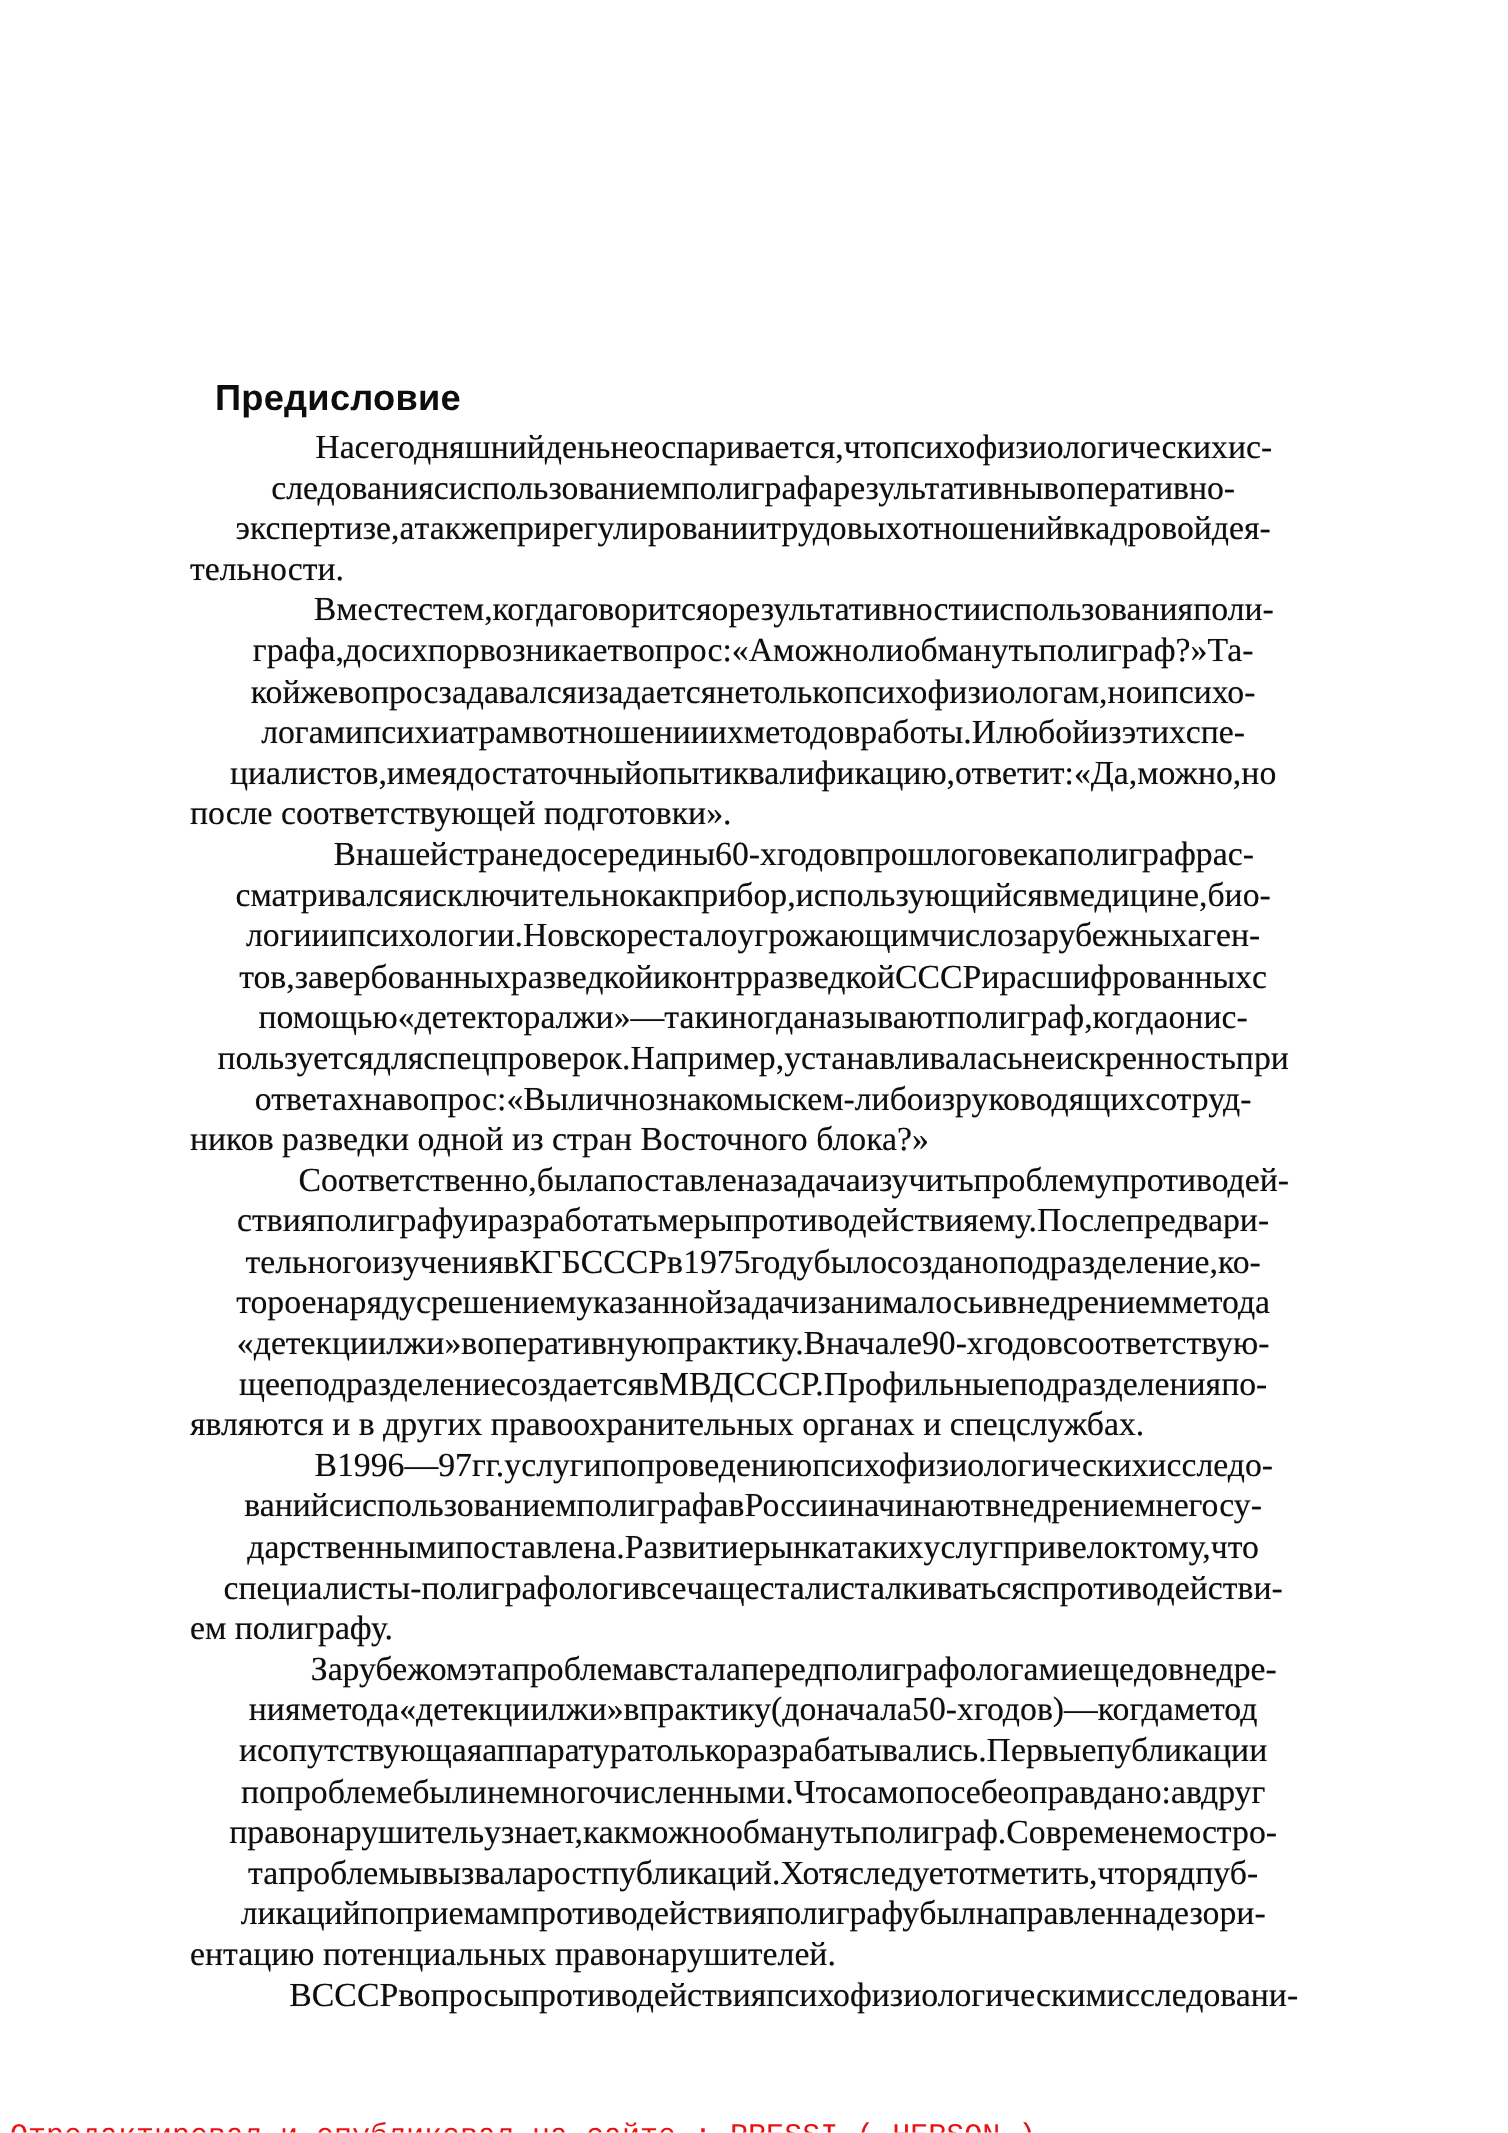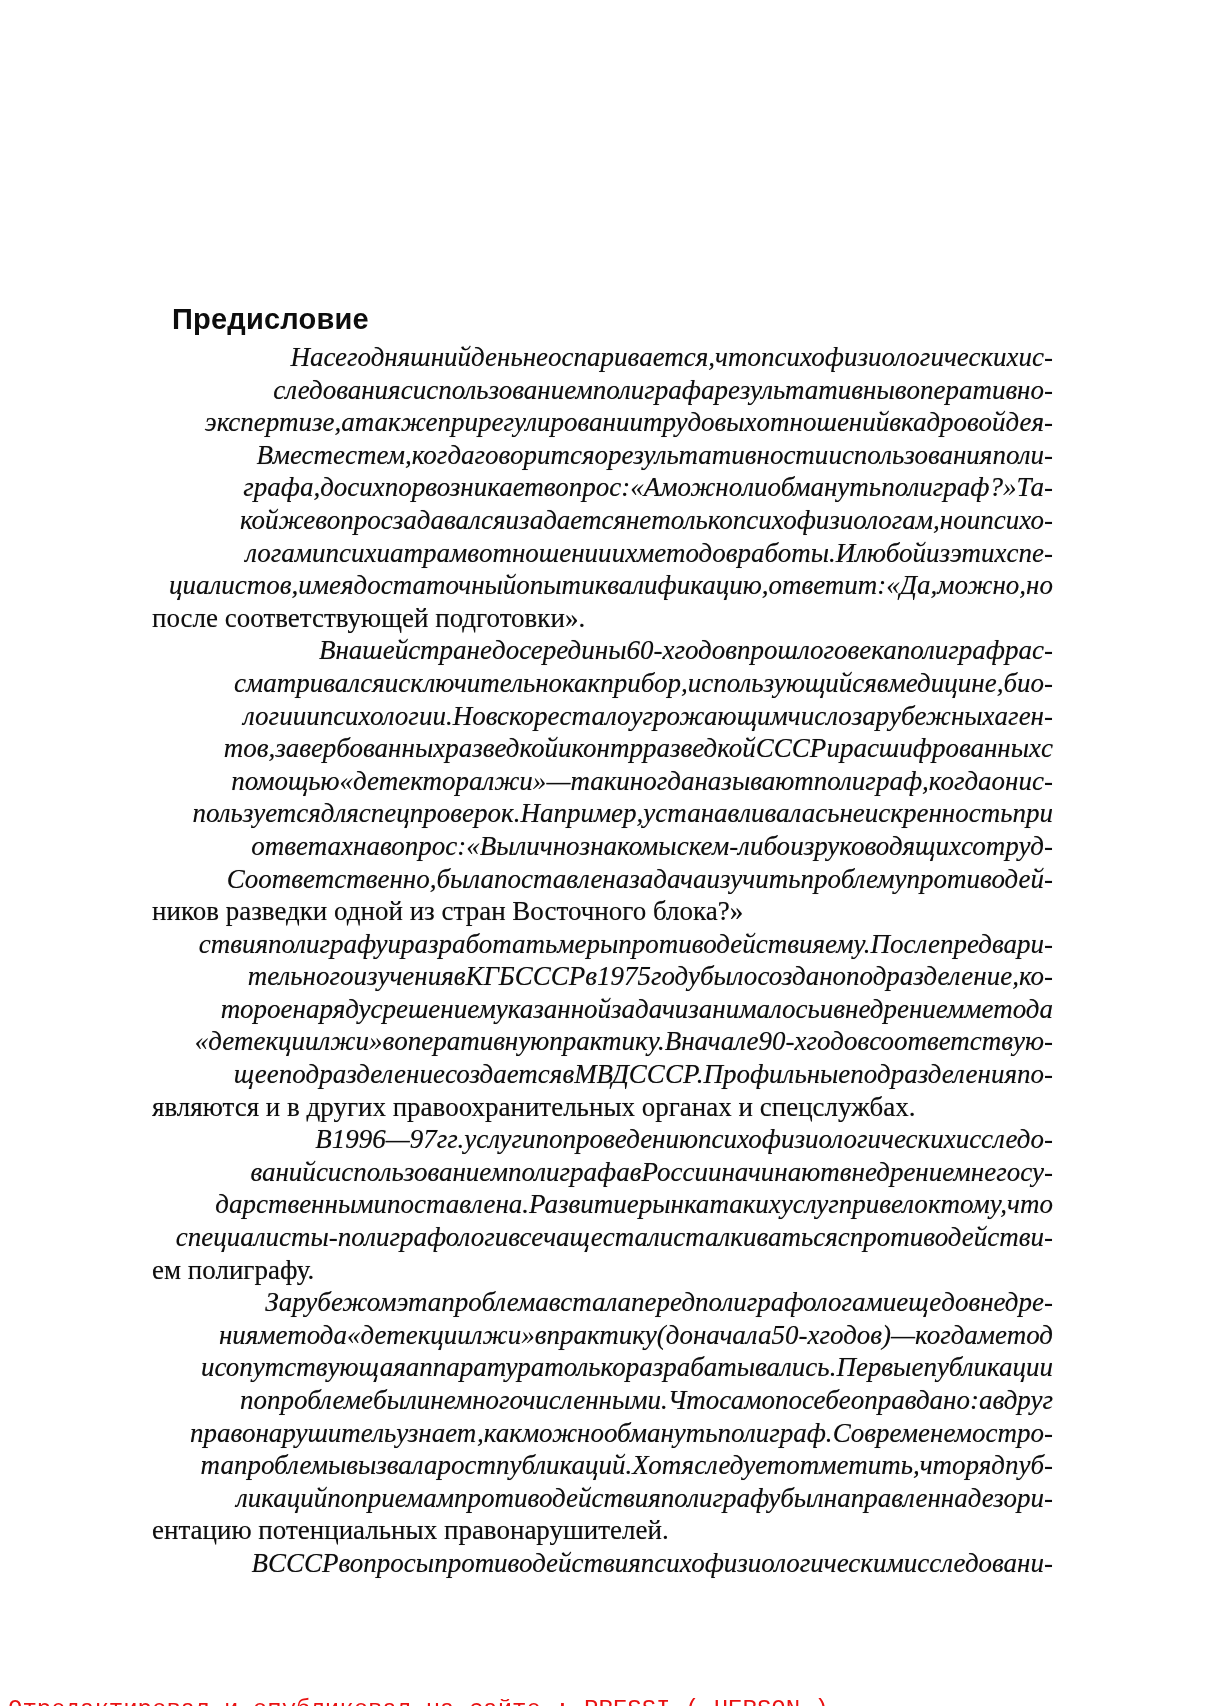--- a/index.html
+++ b/index.html
@@ -33,22 +33,21 @@
     color:#0e0e0e;
     text-shadow:0 0 0.7px rgba(0,0,0,0.45);
   }
   .line {
     height:32.6px;
     line-height:32.6px;
     white-space:nowrap;
   }
   .line.just {
     display:flex;
-    justify-content:flex-end;
-    font-style:italic;
+    justify-content:center;
   }
   .line.just span { white-space:pre; }
   .line.indent { padding-left:65px; }
   .footer-note {
     position:absolute;
     left:8px; top:1679px;
     font-family:Liberation Mono, monospace;
     font-size:24px;
     line-height:26px;
   }
@@ -84,20 +83,21 @@
         <span>а</span>
         <span>также</span>
         <span>при</span>
         <span>регулировании</span>
         <span>трудовых</span>
         <span>отношений</span>
         <span>в</span>
         <span>кадровой</span>
         <span>дея-</span>
       </div>
+      <div class="line">тельности.</div>
       <div class="line indent just">
         <span>Вместе</span>
         <span>с</span>
         <span>тем,</span>
         <span>когда</span>
         <span>говорится</span>
         <span>о</span>
         <span>результативности</span>
         <span>использования</span>
         <span>поли-</span>
@@ -232,30 +232,30 @@
         <span>вопрос:</span>
         <span>«Вы</span>
         <span>лично</span>
         <span>знакомы</span>
         <span>с</span>
         <span>кем-либо</span>
         <span>из</span>
         <span>руководящих</span>
         <span>сотруд-</span>
       </div>
+      <div class="line">ников разведки одной из стран Восточного блока?»</div>
       <div class="line indent just">
         <span>Соответственно,</span>
         <span>была</span>
         <span>поставлена</span>
         <span>задача</span>
         <span>изучить</span>
         <span>проблему</span>
         <span>противодей-</span>
       </div>
-      <div class="line">ников разведки одной из стран Восточного блока?»</div>
       <div class="line just">
         <span>ствия</span>
         <span>полиграфу</span>
         <span>и</span>
         <span>разработать</span>
         <span>меры</span>
         <span>противодействия</span>
         <span>ему.</span>
         <span>После</span>
         <span>предвари-</span>

